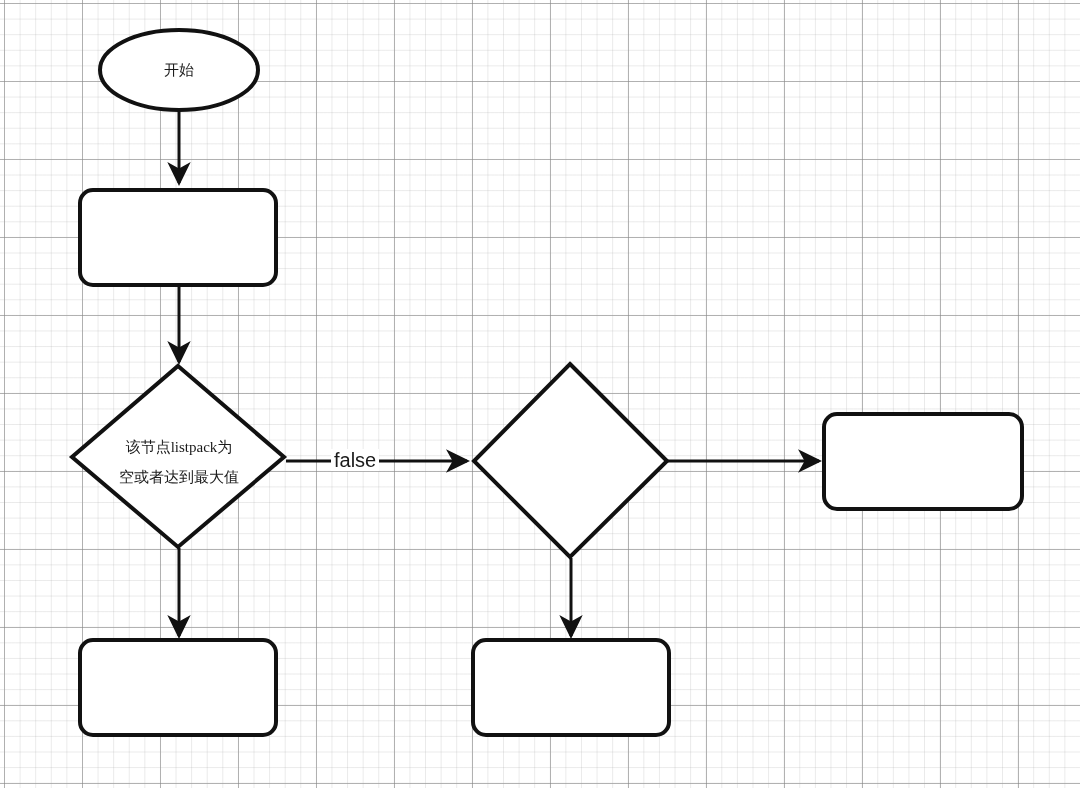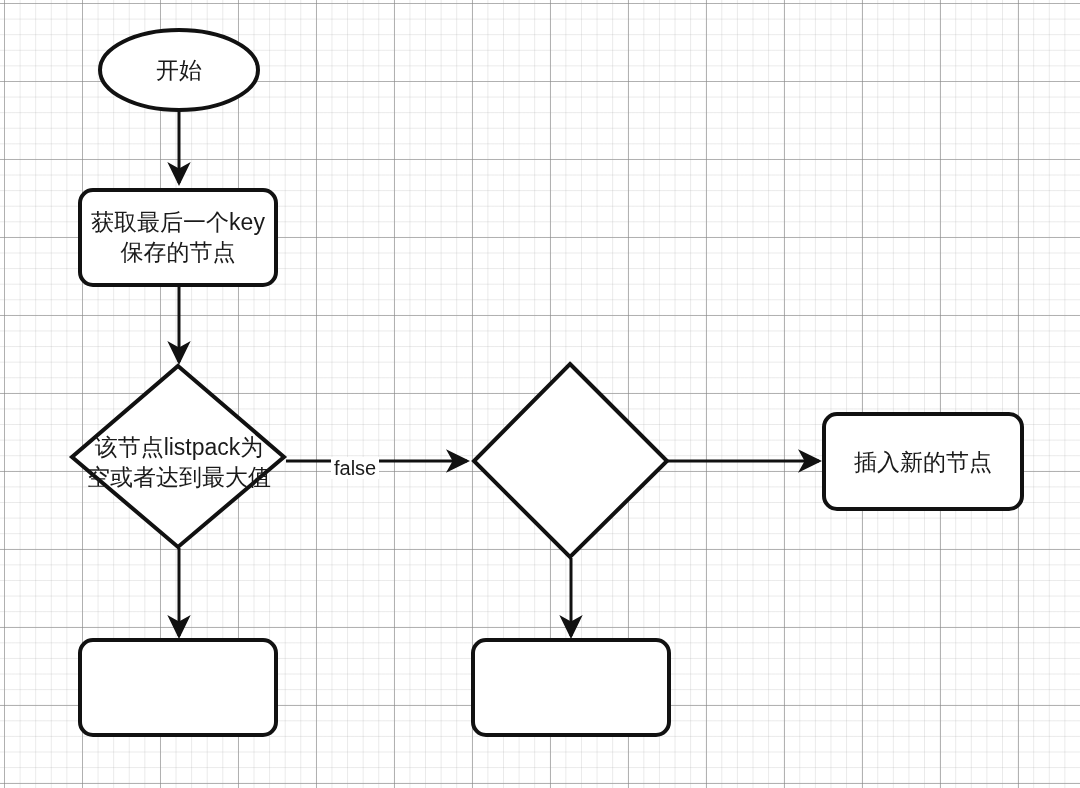--- a/index.html
+++ b/index.html
@@ -29,36 +29,35 @@
   .layer {
     position: absolute;
     left: 0; top: 0;
     width: 1080px;
     height: 788px;
   }
   .node-text {
     position: absolute;
     text-align: center;
     color: #1a1a1a;
-    font-family: Liberation Sans, sans-serif;
-    font-size: 23px;
+    font-family: Liberation Serif, serif;
+    font-size: 15px;
     line-height: 30px;
     white-space: pre;
     pointer-events: none;
   }
   .edge-label {
     position: absolute;
     color: #1a1a1a;
     font-family: "Liberation Sans", "DejaVu Sans", sans-serif;
     font-size: 20px;
     line-height: 22px;
     background: #ffffff;
     padding: 0 3px;
     white-space: pre;
-    margin-top: 8px;
   }
 </style>
 </head>
 <body>
 
 <div id="canvas">
 
   <svg class="layer" viewBox="0 0 1080 788" width="1080" height="788" xmlns="http://www.w3.org/2000/svg">
     <defs>
       <marker id="arrowhead" markerWidth="9" markerHeight="9" refX="7.4" refY="4.5" orient="auto" markerUnits="strokeWidth">
@@ -114,26 +113,23 @@
       <rect x="80" y="640" width="196" height="95" rx="13" ry="13" fill="#ffffff" stroke="#111111" stroke-width="4"></rect>
     </g>
 
     <g>
       <rect x="473" y="640" width="196" height="95" rx="13" ry="13" fill="#ffffff" stroke="#111111" stroke-width="4"></rect>
     </g>
   </svg>
 
   <div class="node-text" style="left:79px; top:55px; width:200px;">开始</div>
 
-  <div class="node-text" style="left:70px; top:207px; width:216px;" id="txt-get-last-key">获取最后一个key
-保存的节点</div>
 
   <div class="node-text" style="left:59px; top:432px; width:240px;" id="txt-decision-1">该节点listpack为
 空或者达到最大值</div>
 
 
-  <div class="node-text" style="left:824px; top:447px; width:198px;">插入新的节点</div>
 
 
 
   <div class="edge-label" style="left:331px; top:449px;">false</div>
 
 </div>
 
 </body></html>

